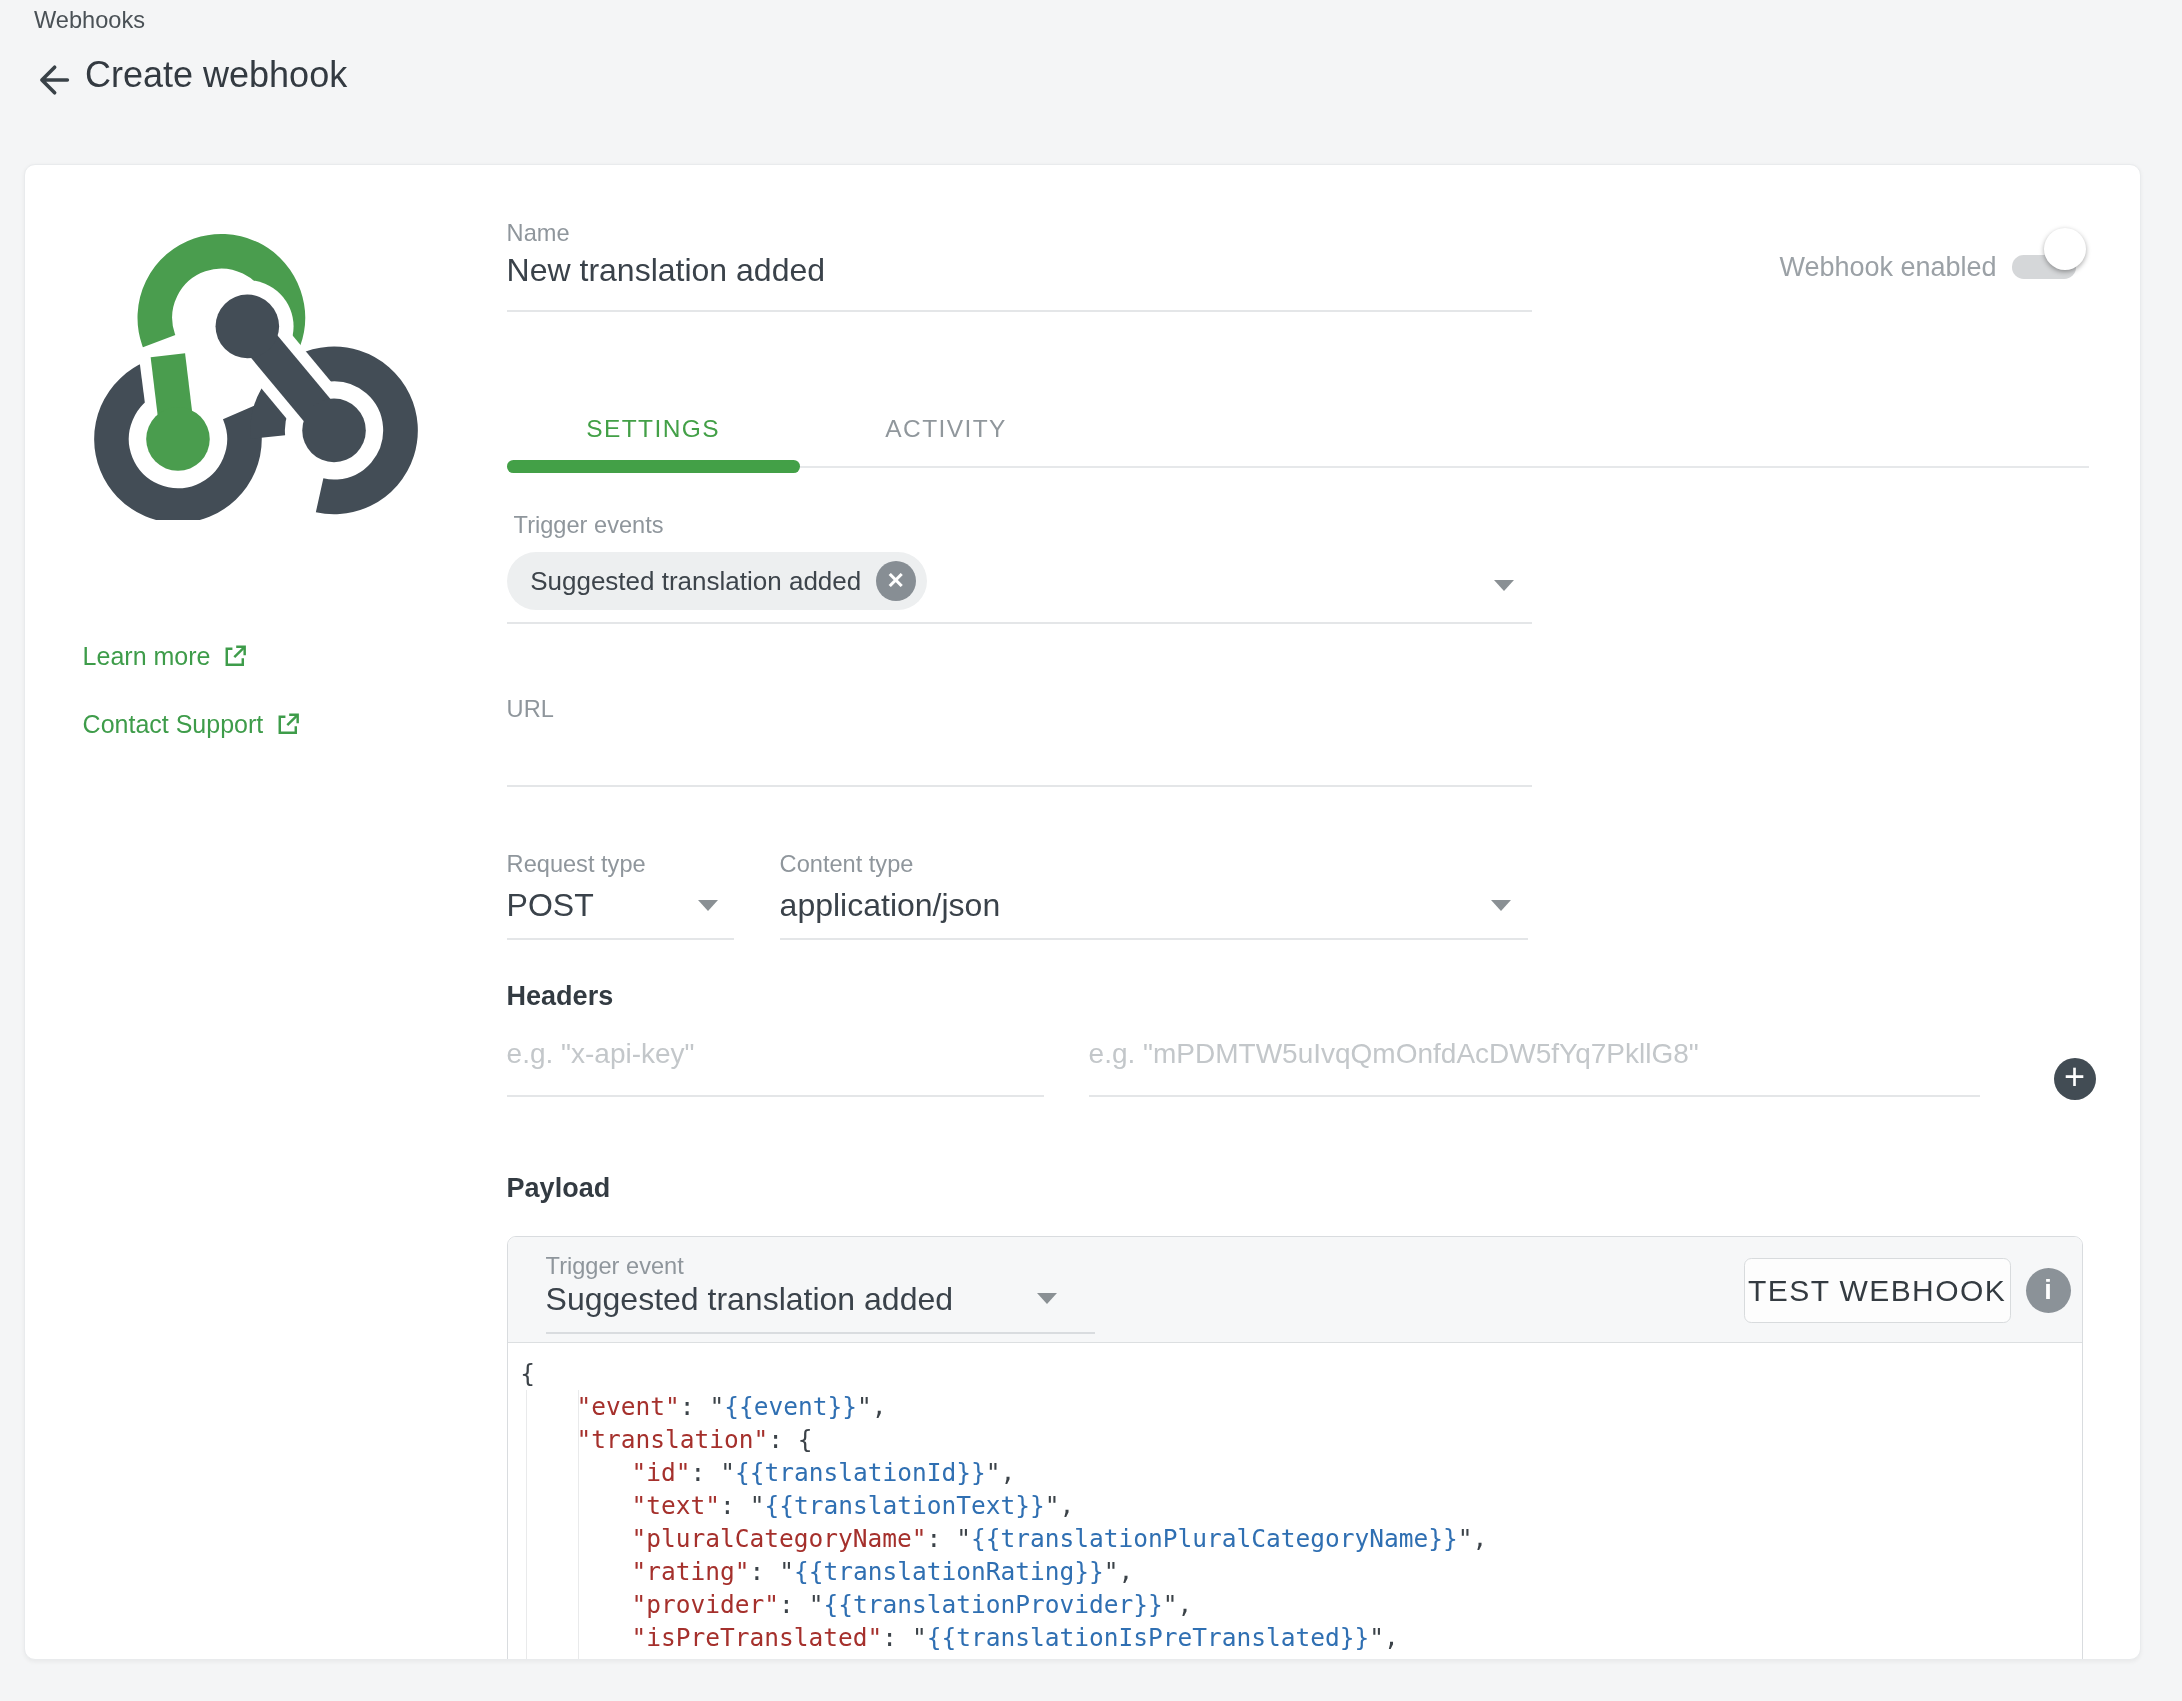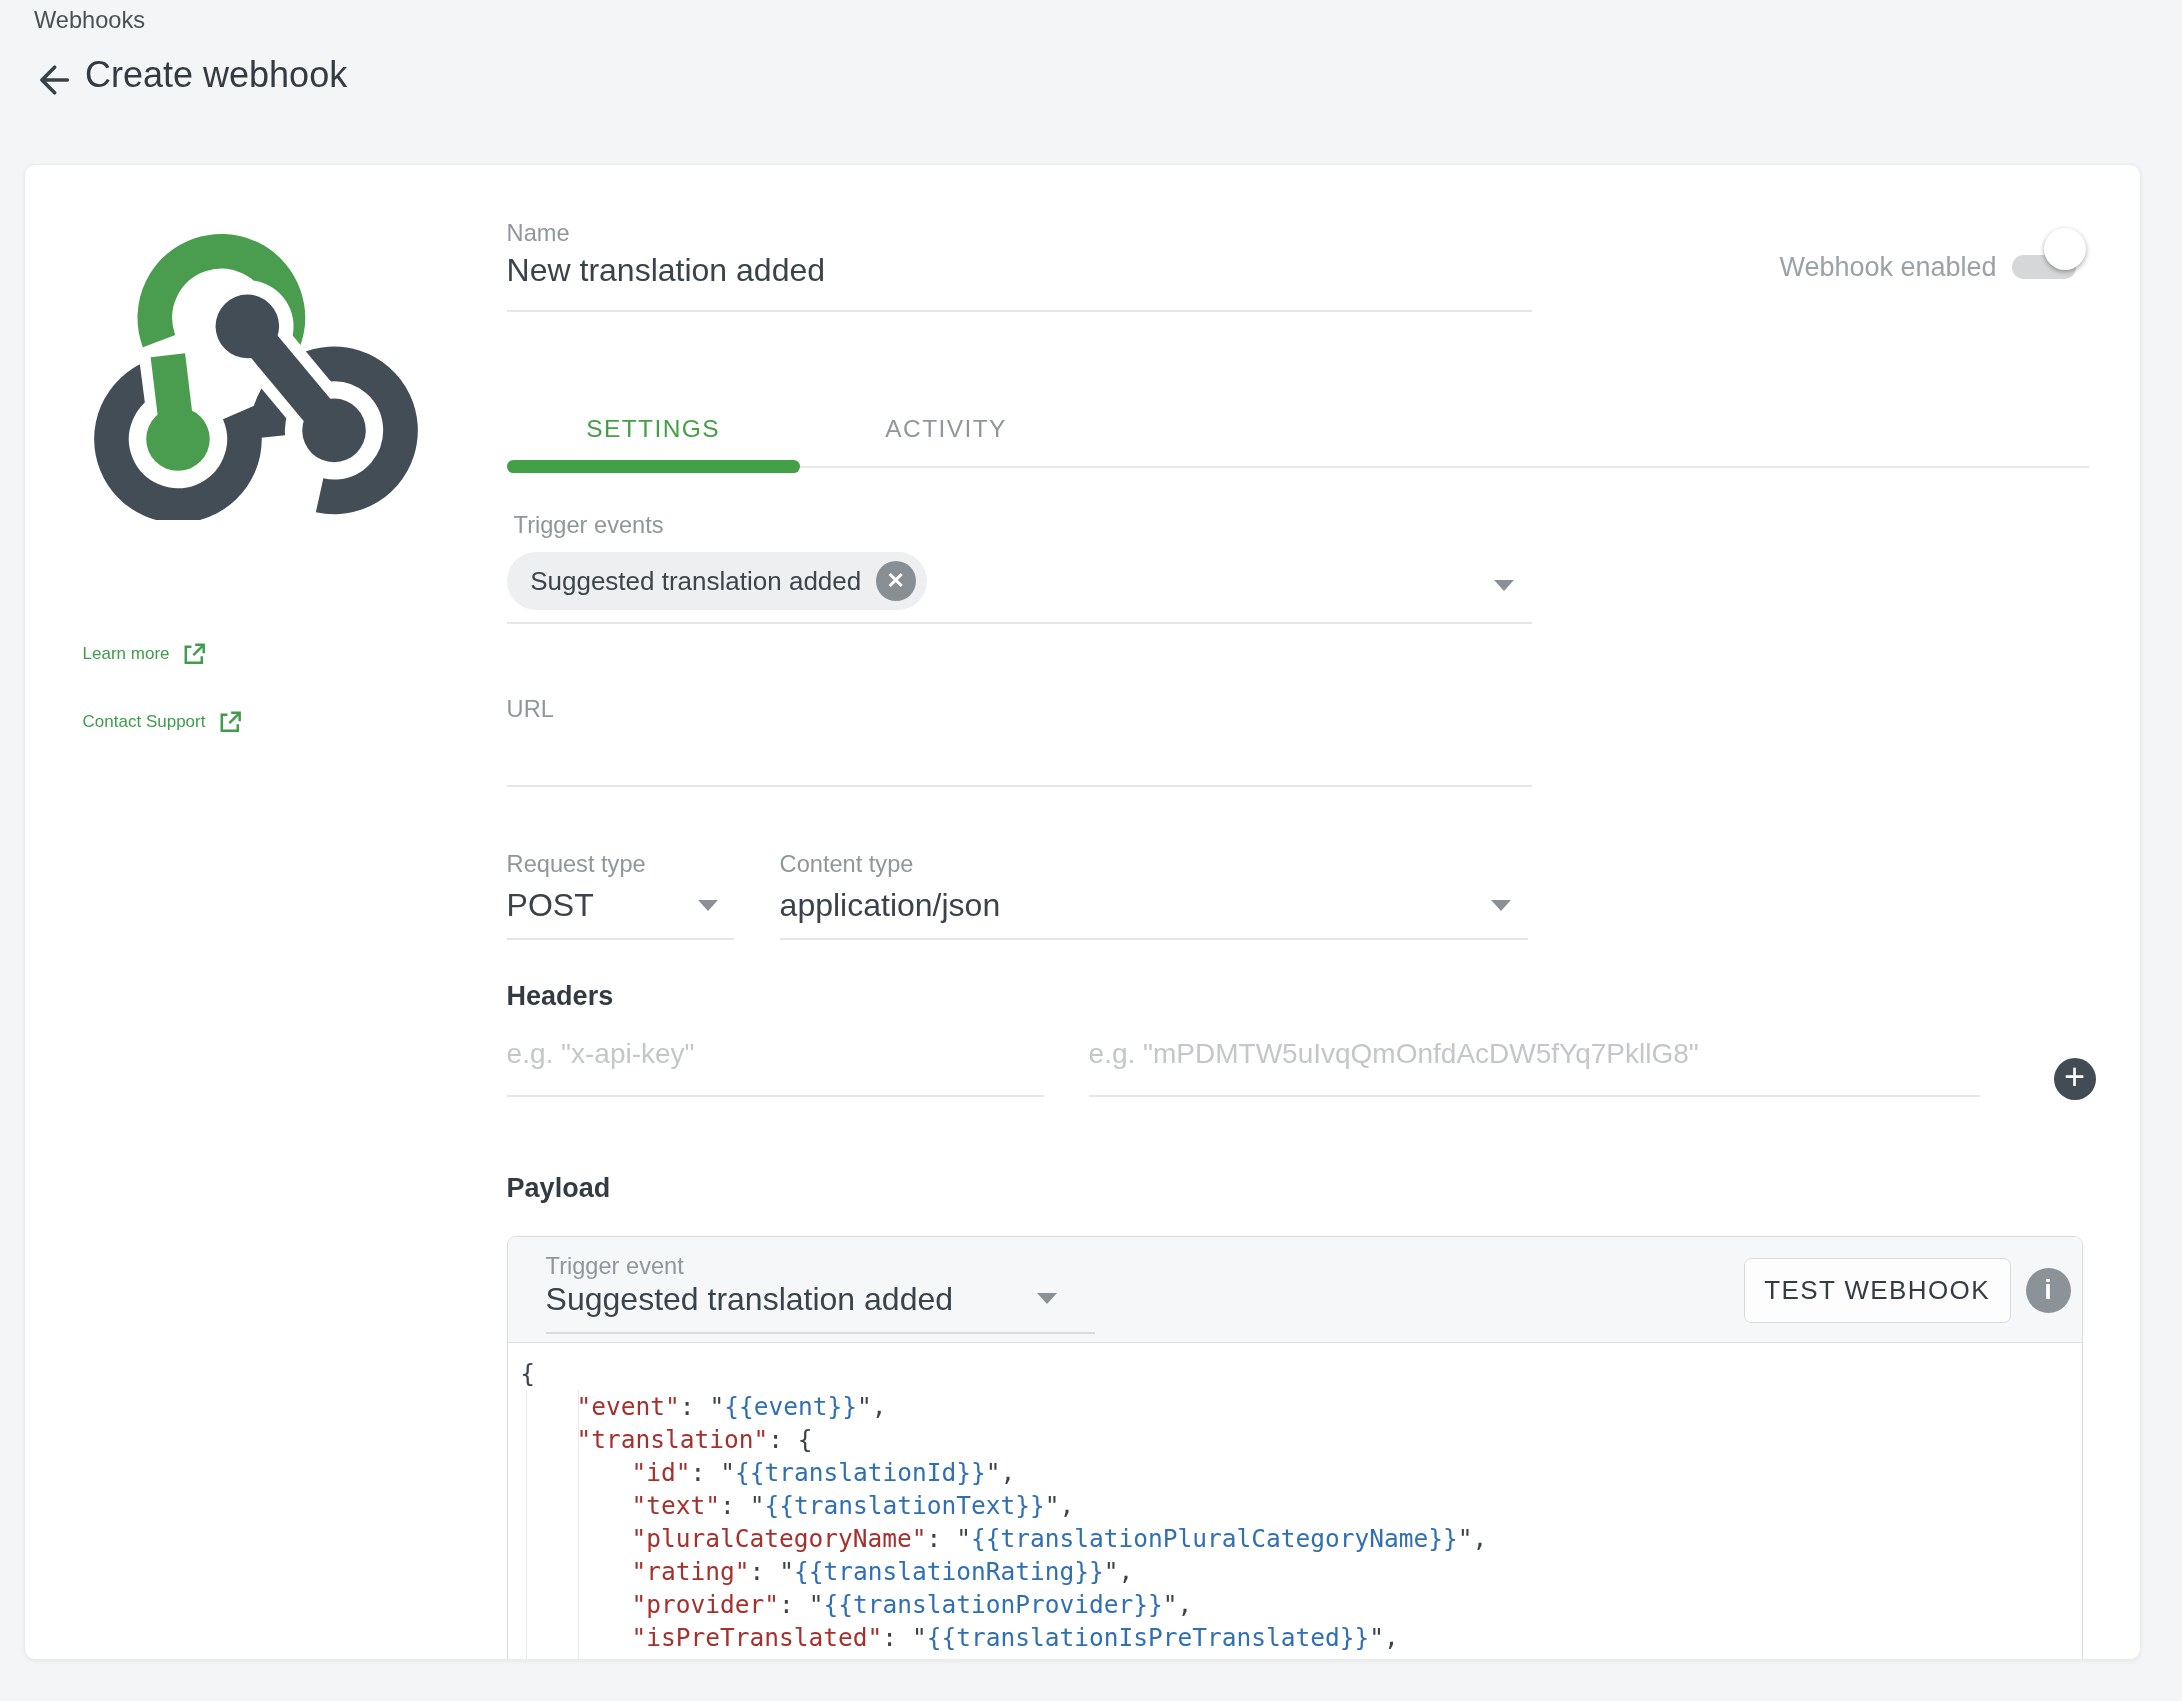--- a/index.html
+++ b/index.html
@@ -21,21 +21,21 @@
   
   .card {
     left:23.6px; top:164px; width:2117px; height:1496px;
     background:#ffffff; border:0.9px solid #e9ebed; border-radius:11px;
     box-shadow:0 1.8px 4.5px rgba(0,0,0,.05);
     overflow:hidden;
   }
 
   
   .logo { left:56px; top:66px; width:350px; height:289px; }
-  .side-link { font-size:17px; color:#3e9c4a; display:flex; align-items:center; gap:12.7px; cursor:pointer; text-decoration:none; }
+  .side-link { font-size:25px; color:#3e9c4a; display:flex; align-items:center; gap:12.7px; cursor:pointer; text-decoration:none; }
   .side-link svg { display:block; }
 
   .small-label { font-size:23.6px; color:#8f969c; line-height:27px; }
   .value { font-size:32px; color:#3a424a; line-height:36px; background:transparent; border:none; outline:none; font-family:"Liberation Sans", sans-serif; }
   .underline { height:1.8px; background:#e4e6e8; }
   .section-h { font-size:27px; font-weight:700; color:#333b42; line-height:33px; }
 
   
   .toggle-label { top:86px; right:143px; font-size:27px; color:#9ba1a6; line-height:33px; }
   .toggle-track { left:1987px; top:90px; width:64px; height:23.6px; border-radius:11.8px; background:#d5d7d9; cursor:pointer; }
@@ -56,21 +56,21 @@
   .dd-arrow { width:0; height:0; border-left:10px solid transparent; border-right:10px solid transparent; border-top:11.8px solid #8a9094; cursor:pointer; }
 
   input::placeholder { color:#c3c7ca; opacity:1; }
   .ph-input { position:absolute; font-size:28px; line-height:36px; border:none; outline:none; background:transparent; font-family:"Liberation Sans", sans-serif; color:#3a424a; }
 
   .plus-btn { left:2029px; top:893px; width:42px; height:42px; border-radius:50%; background:#424c54; color:#fff; display:flex; align-items:center; justify-content:center; font-size:36px; font-weight:400; line-height:1; cursor:pointer; padding-bottom:3.6px; }
 
   
   .panel { left:482px; top:1071px; width:1576px; height:425px; border:0.9px solid #d9dcdf; border-radius:9px 9px 0 0; overflow:hidden; background:#fff; }
   .panel-header { position:absolute; left:0; top:0; right:0; height:106px; background:#f6f7f8; border-bottom:0.9px solid #dcdfe1; }
-  .test-btn { position:absolute; left:1236px; top:21px; width:267px; height:65px; background:#fdfdfd; border:1.8px solid #d8dbdd; border-radius:7.3px; font-size:26px; font-weight:500; letter-spacing:1.4px; color:#343b41; display:flex; align-items:center; justify-content:center; cursor:pointer; font-family:"Liberation Sans", sans-serif; }
+  .test-btn { position:absolute; left:1236px; top:21px; width:267px; height:65px; background:#fdfdfd; border:1.8px solid #d8dbdd; border-radius:7.3px; font-size:30px; font-weight:500; letter-spacing:1.4px; color:#343b41; display:flex; align-items:center; justify-content:center; cursor:pointer; font-family:"Liberation Sans", sans-serif; }
   .info-btn { position:absolute; left:1518px; top:31px; width:45px; height:45px; border-radius:50%; background:#8b9298; color:#fff; font-size:27px; font-weight:700; display:flex; align-items:center; justify-content:center; cursor:pointer; }
 
   
   .code-area { position:absolute; left:0; top:106px; right:0; bottom:0; background:#fff; overflow:hidden; }
   .code-guide { position:absolute; top:47px; bottom:0; width:1.8px; background:#e9eaeb; }
   .code-line { position:relative; height:33px; line-height:33px; font-family:"DejaVu Sans Mono", monospace; font-size:24.5px; white-space:pre; }
   .code-k { color:#a5302c; }
   .code-v { color:#2f6fb2; }
   .code-p { color:#3b4248; }
 </style>

